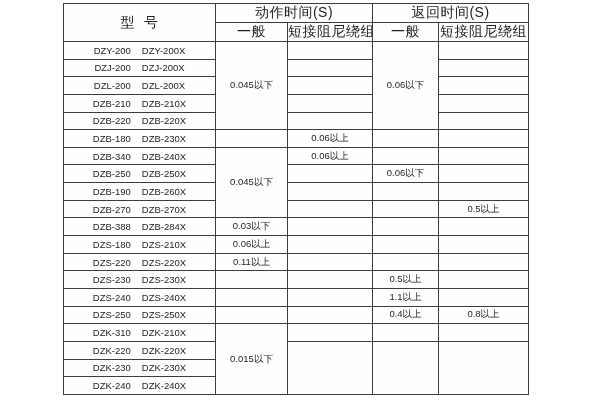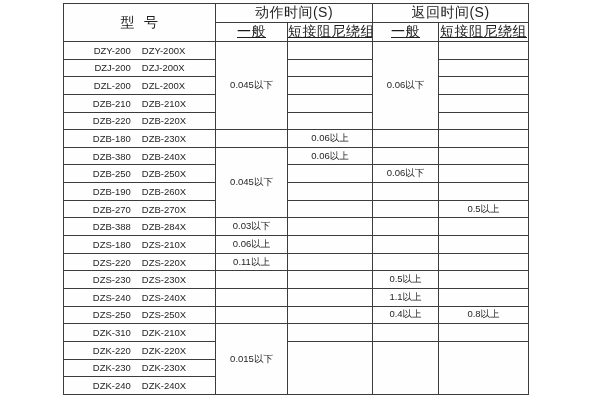--- a/index.html
+++ b/index.html
@@ -36,21 +36,21 @@
     font-weight: normal;
     color: #1e1e1e;
     overflow: hidden;
   }
   .spec-table thead th {
     font-size: 14px;
     white-space: pre;
     letter-spacing: 0.5px;
   }
   .spec-table thead tr.h1 th { height: 17px; }
-  .spec-table thead tr.h2 th { height: 18px; text-decoration: underline; }
+  .spec-table thead tr.h2 th { height: 18px; }
   .spec-table tbody tr { height: 17.65px; }
   .spec-table tbody td {
     font-size: 9.5px;
     white-space: nowrap;
   }
   td.model-cell span {
     display: inline-block;
   }
   td.model-cell span + span {
     margin-left: 11px;
@@ -110,21 +110,21 @@
           <td></td>
         </tr>
         <tr>
           <td class="model-cell"><span>DZB-180</span><span>DZB-230X</span></td>
           <td></td>
           <td>0.06以上</td>
           <td></td>
           <td></td>
         </tr>
         <tr>
-          <td class="model-cell"><span>DZB-380</span><span>DZB-240X</span></td>
+          <td class="model-cell"><span>DZB-340</span><span>DZB-240X</span></td>
           <td rowspan="4">0.045以下</td>
           <td>0.06以上</td>
           <td></td>
           <td></td>
         </tr>
         <tr>
           <td class="model-cell"><span>DZB-250</span><span>DZB-250X</span></td>
           <td></td>
           <td>0.06以下</td>
           <td></td>

